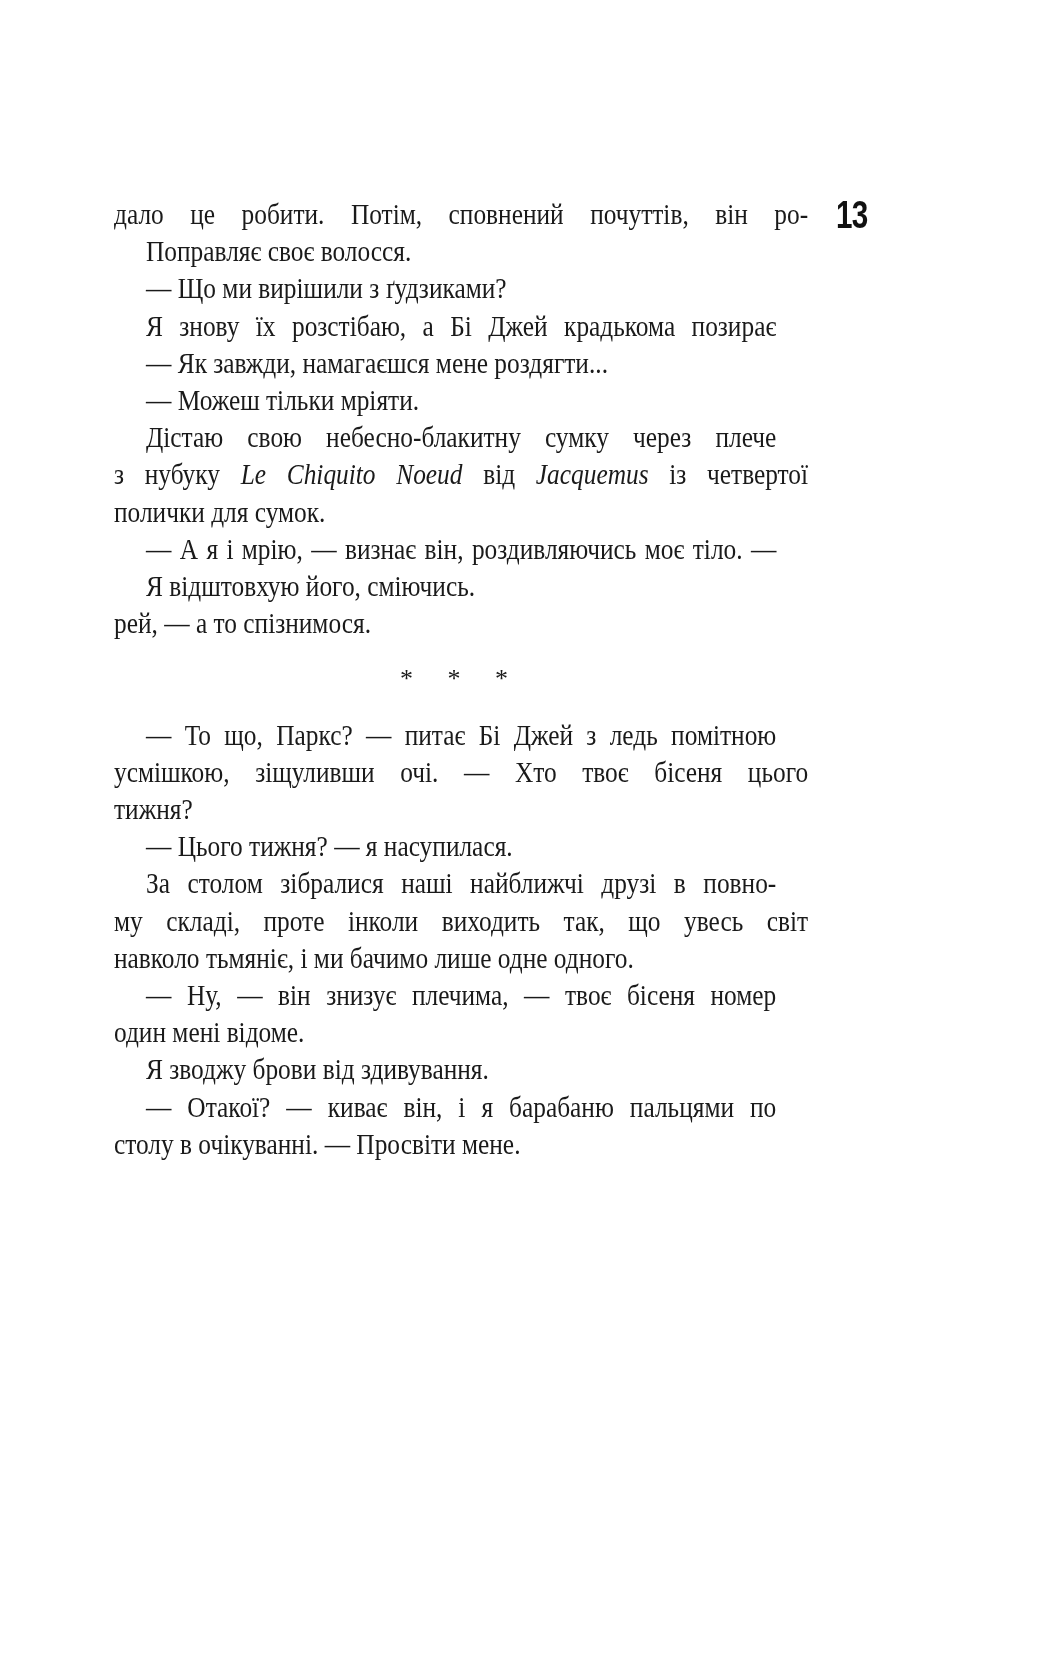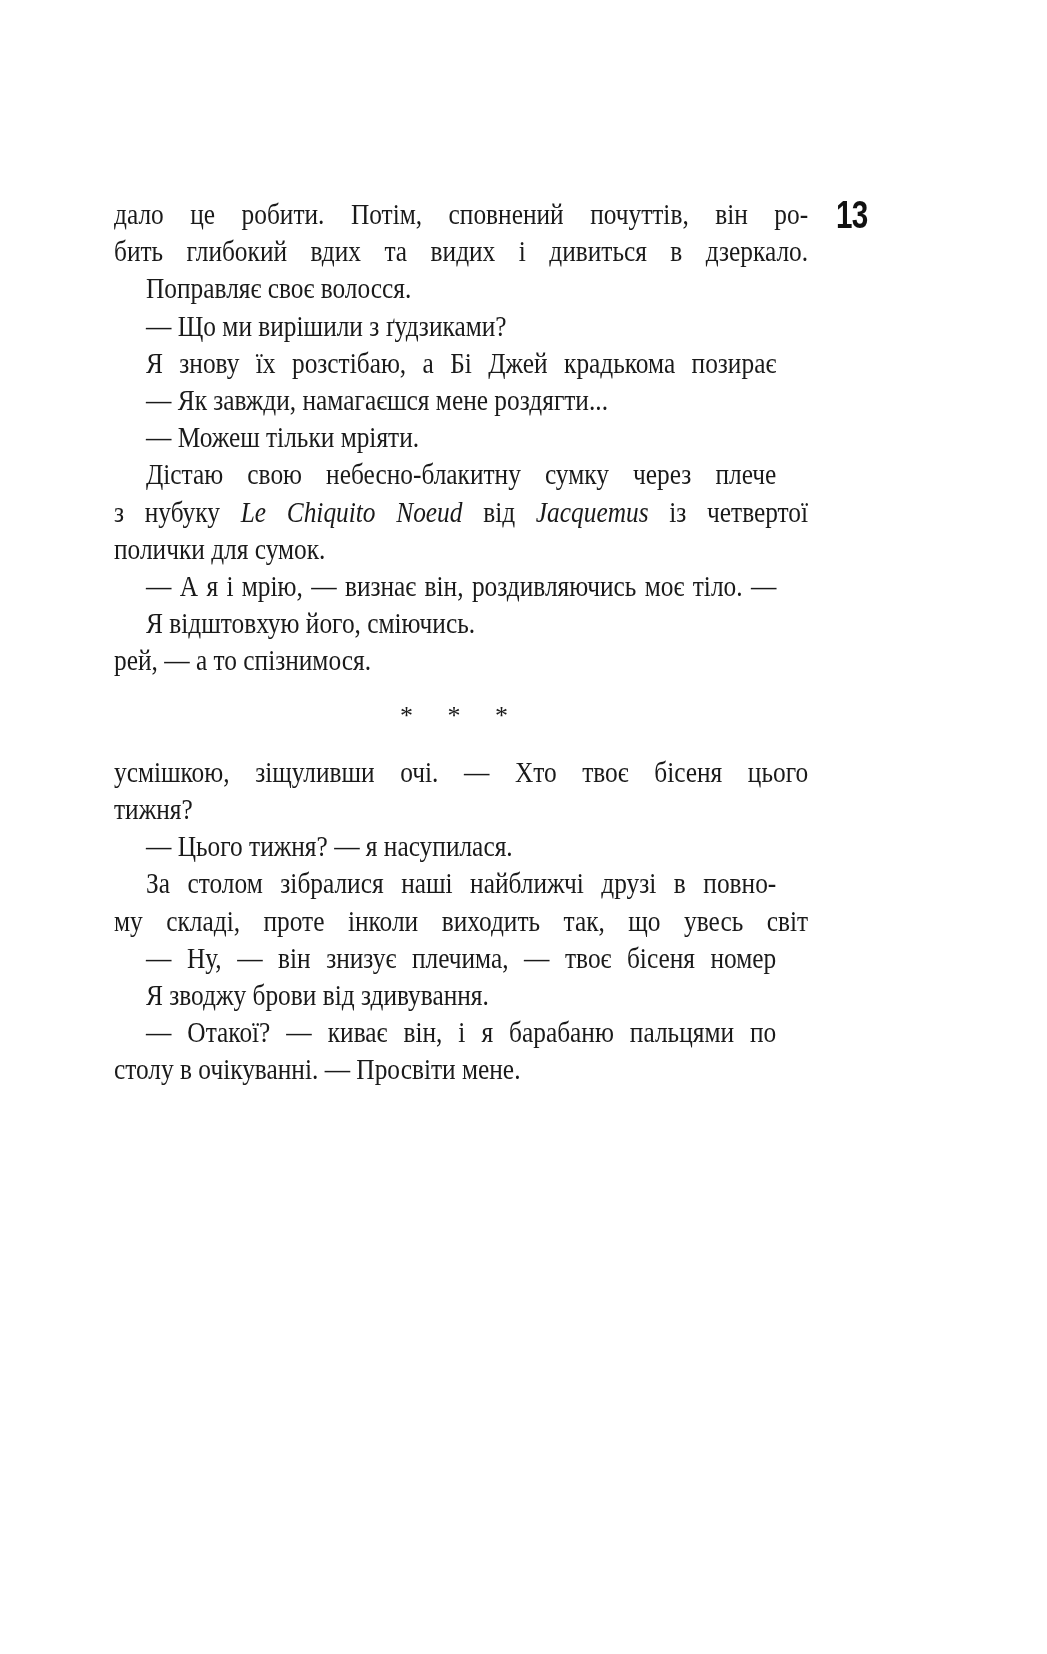--- a/index.html
+++ b/index.html
@@ -74,38 +74,40 @@
     }
   </style>
 </head>
 <body>
 
 <div class="page-number">13</div>
 
 <div class="text-block">
   <div id="lines-before">
       <div class="line justify"><span class="inner">дало це робити. Потім, сповнений почуттів, він ро-</span></div>
-      <div class="line justify"><span class="inner">бить глибокий вдих та видих і дивиться в дзеркало.</span></div>
       <div class="line indent"><span class="inner">Поправляє своє волосся.</span></div>
       <div class="line indent"><span class="inner">— Що ми вирішили з ґудзиками?</span></div>
       <div class="line indent justify"><span class="inner">Я знову їх розстібаю, а Бі Джей крадькома позирає</span></div>
       <div class="line indent"><span class="inner">— Як завжди, намагаєшся мене роздягти...</span></div>
       <div class="line indent"><span class="inner">— Можеш тільки мріяти.</span></div>
       <div class="line indent justify"><span class="inner">Дістаю свою небесно-блакитну сумку через плече</span></div>
       <div class="line justify"><span class="inner"><span>з нубуку </span><em>Le Chiquito Noeud</em><span> від </span><em>Jacquemus</em><span> із четвертої</span></span></div>
       <div class="line"><span class="inner">полички для сумок.</span></div>
       <div class="line indent justify"><span class="inner">— А я і мрію, — визнає він, роздивляючись моє тіло. —</span></div>
       <div class="line indent"><span class="inner">Я відштовхую його, сміючись.</span></div>
       <div class="line"><span class="inner">рей, — а то спізнимося.</span></div>
     </div>
   <div class="separator">* * *</div>
   <div id="lines-after">
+      <div class="line indent justify"><span class="inner">— То що, Паркс? — питає Бі Джей з ледь помітною</span></div>
       <div class="line justify"><span class="inner">усмішкою, зіщуливши очі. — Хто твоє бісеня цього</span></div>
       <div class="line"><span class="inner">тижня?</span></div>
       <div class="line indent"><span class="inner">— Цього тижня? — я насупилася.</span></div>
       <div class="line indent justify"><span class="inner">За столом зібралися наші найближчі друзі в повно-</span></div>
       <div class="line justify"><span class="inner">му складі, проте інколи виходить так, що увесь світ</span></div>
+      <div class="line"><span class="inner">навколо тьмяніє, і ми бачимо лише одне одного.</span></div>
       <div class="line indent justify"><span class="inner">— Ну, — він знизує плечима, — твоє бісеня номер</span></div>
+      <div class="line"><span class="inner">один мені відоме.</span></div>
       <div class="line indent"><span class="inner">Я зводжу брови від здивування.</span></div>
       <div class="line indent justify"><span class="inner">— Отакої? — киває він, і я барабаню пальцями по</span></div>
       <div class="line"><span class="inner">столу в очікуванні. — Просвіти мене.</span></div>
     </div>
 </div>
 
 </body></html>

